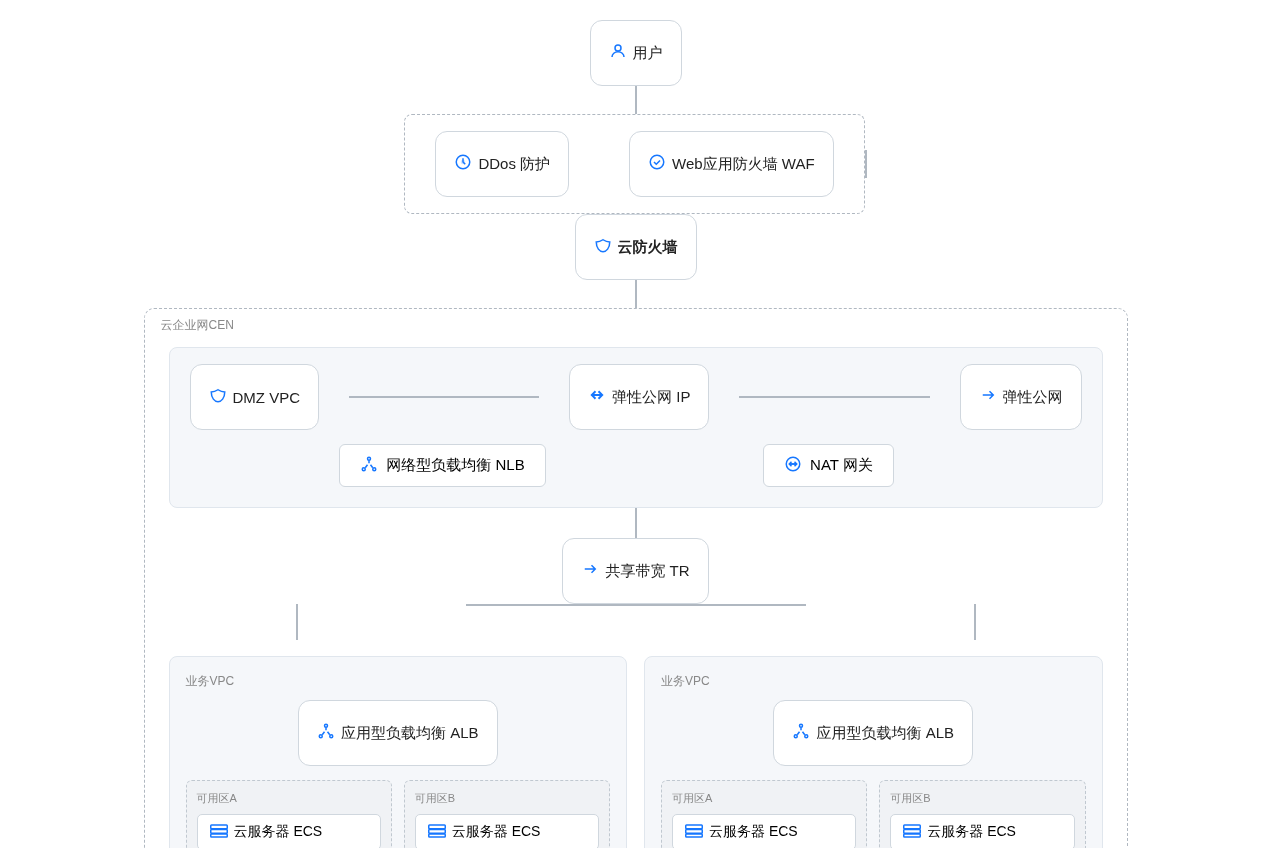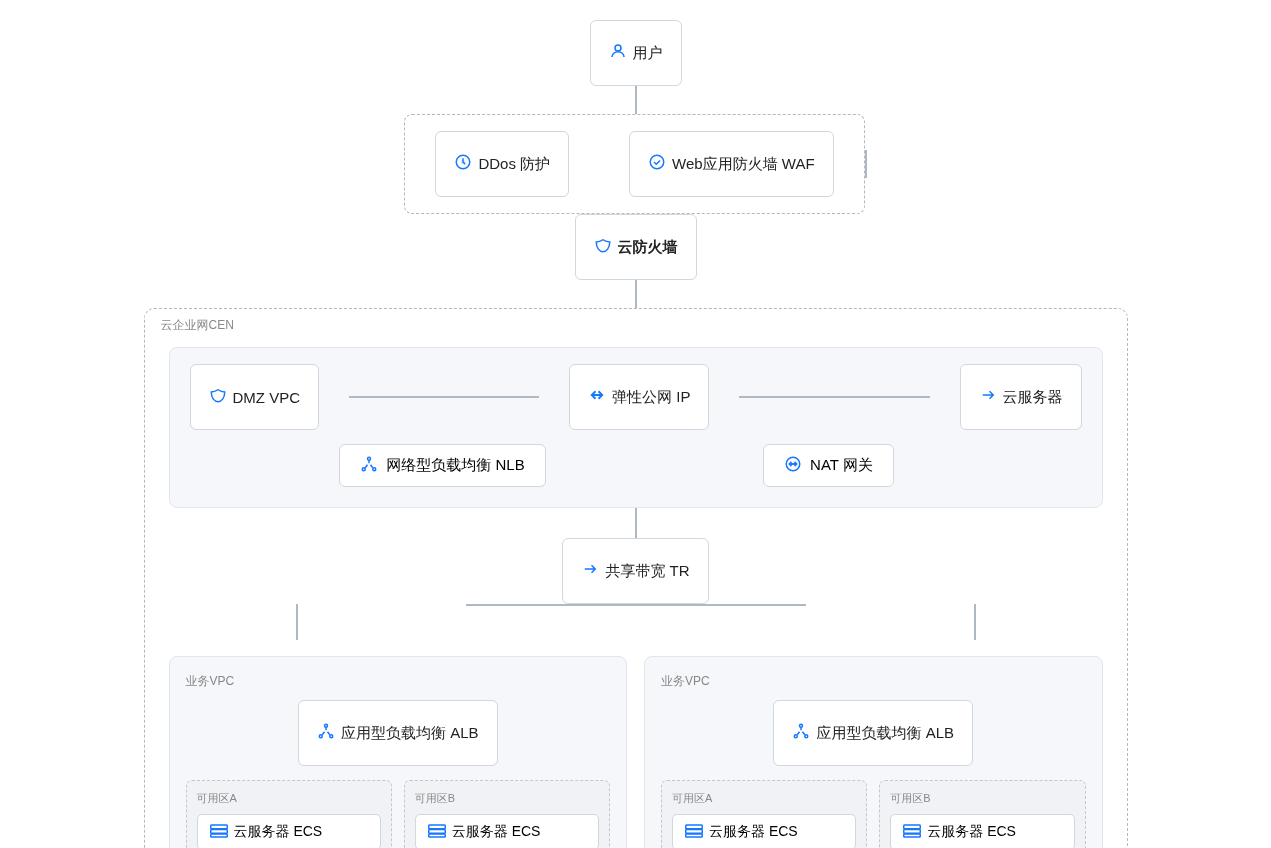--- a/index.html
+++ b/index.html
@@ -17,21 +17,21 @@
       padding: 20px;
       position: relative;
     }
 
     
     .node {
       display: inline-flex;
       align-items: center;
       gap: 6px;
       border: 1.5px solid #d0d7de;
-      border-radius: 6px;
+      border-radius: 12px;
       padding: 21px 18px;
       background: #fff;
       font-size: 15px;
       color: #222;
       white-space: nowrap;
     }
     .node .icon { color: #1677ff; font-size: 16px; }
     .ddos-waf-wrapper {
       border: 1.5px dashed #b0b8c1;
       border-radius: 8px;
@@ -223,21 +223,21 @@
           </div>
 
           <div class="h-line" style="flex:1;"></div>
 
           <div class="node" style="z-index:2;">
             <span class="icon">
               <svg width="18" height="18" viewBox="0 0 24 24" fill="none" stroke="#1677ff" stroke-width="2">
                   <path d="M5 12h14M14 7l5 5-5 5"></path>
                 </svg>
             </span>
-            <span>云服务器</span>
+            <span>弹性公网</span>
           </div>
         </div>
 
         <div style="display:flex; justify-content:flex-start; gap:40px; margin-top:14px; padding:0 80px;">
 
           <div style="display:flex; flex-direction:column; align-items:center; flex:1; position:relative;">
             <div class="nlb-box">
               <span class="icon">
                 <svg width="18" height="18" viewBox="0 0 24 24" fill="none" stroke="#1677ff" stroke-width="2">
                     <circle cx="12" cy="5" r="2"></circle>

